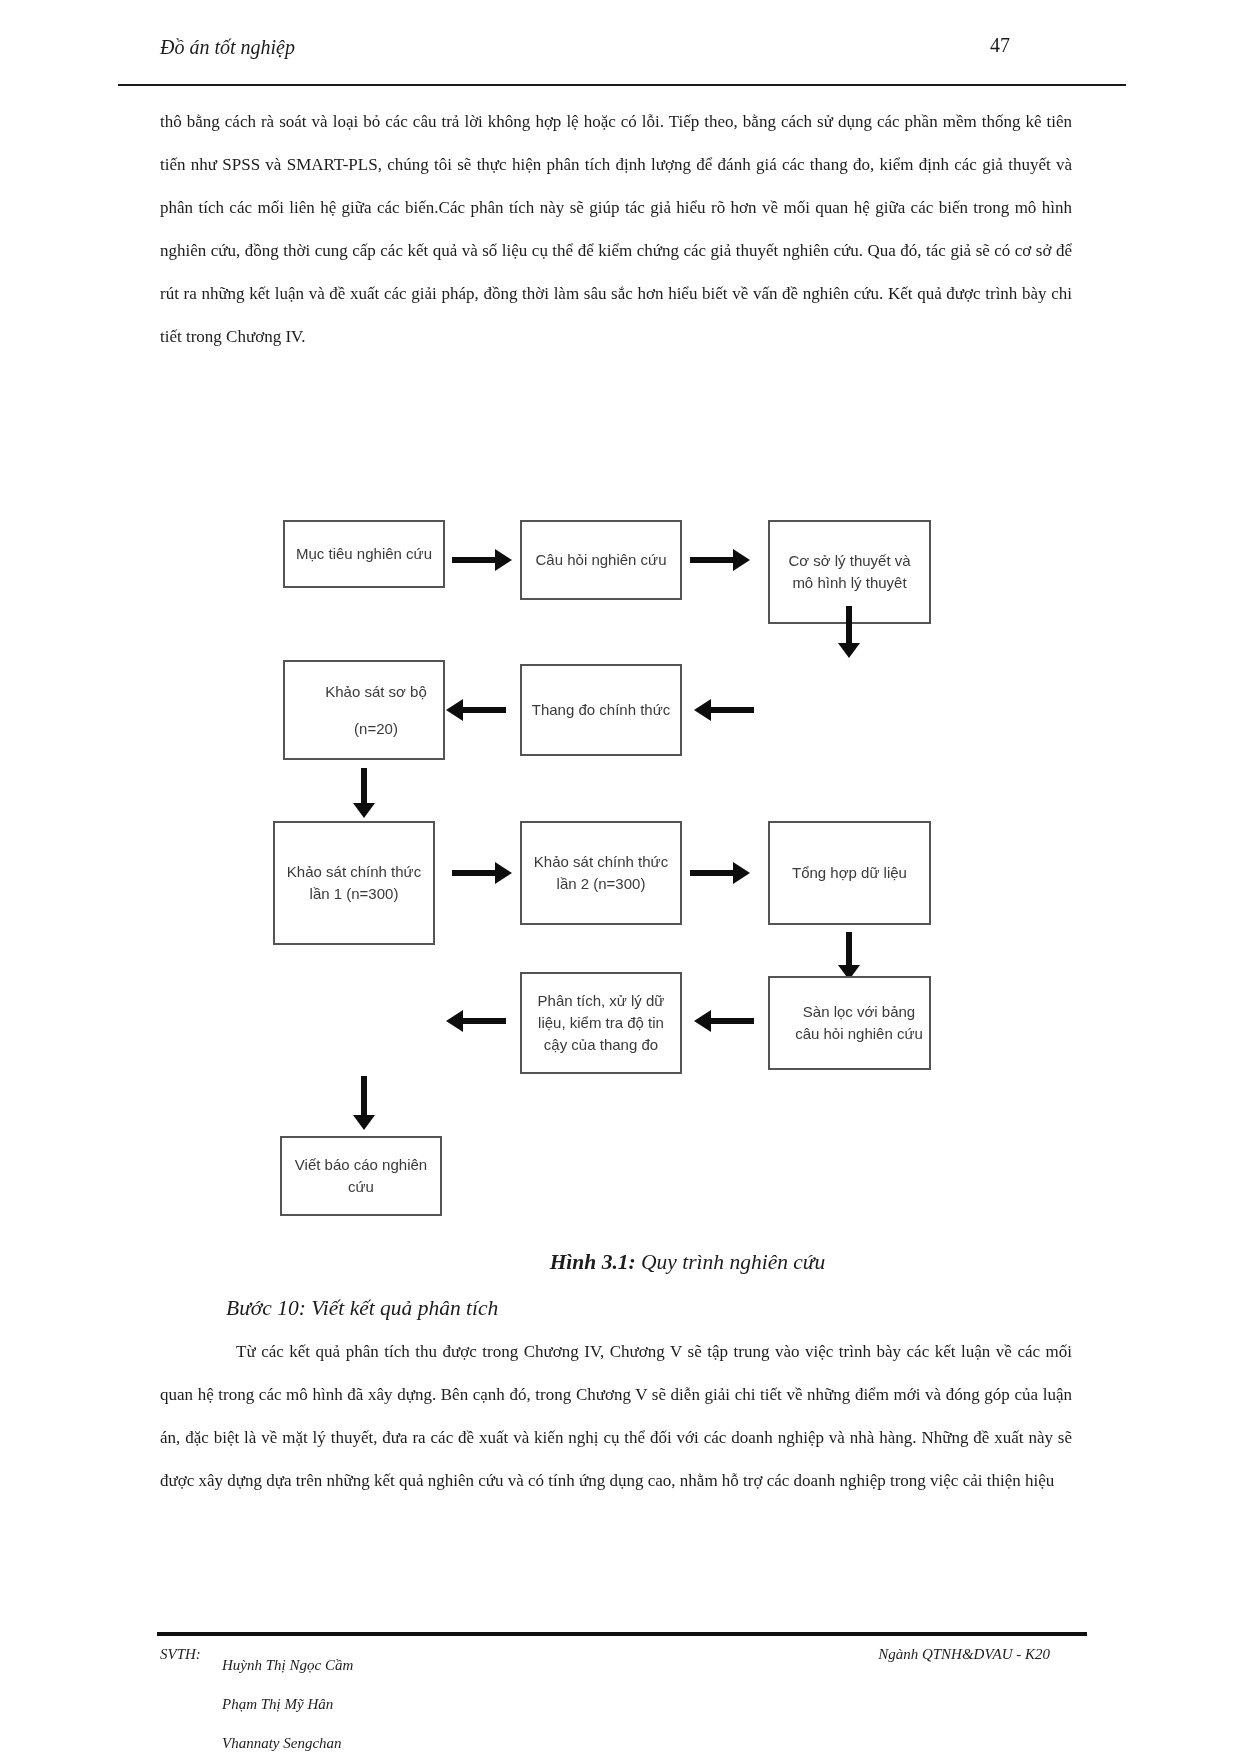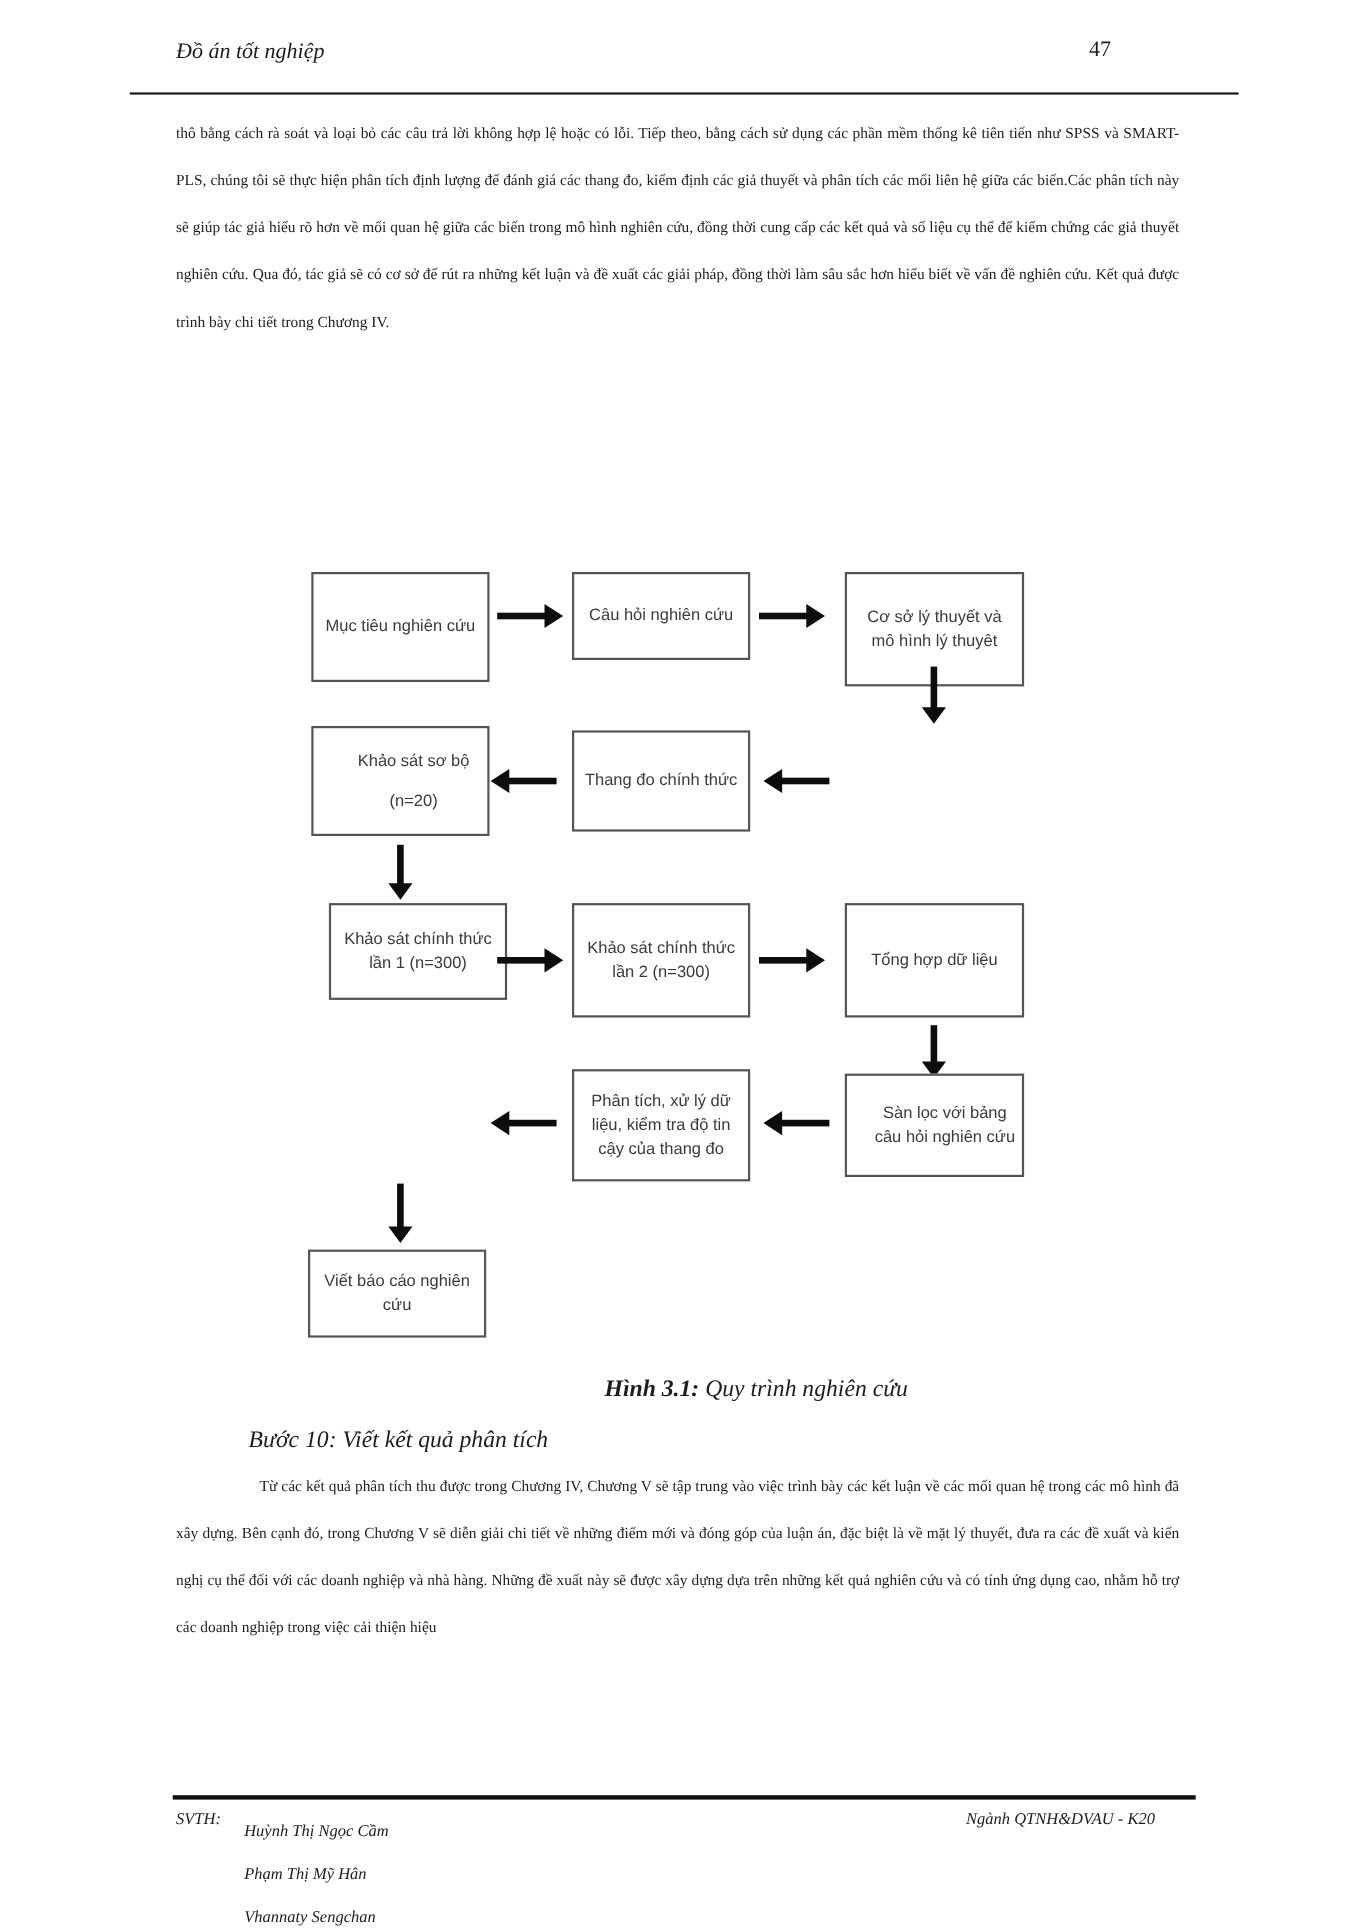--- a/index.html
+++ b/index.html
@@ -11,21 +11,21 @@
     color:#1c1c1c;
     overflow:hidden;
   }
   
   .hdr-title{position:absolute;left:160px;top:36px;font-style:italic;font-size:20px;}
   .hdr-page{position:absolute;left:940px;top:34px;width:70px;text-align:right;font-size:20px;}
   .hdr-rule{position:absolute;left:118px;top:84px;width:1008px;height:2px;background:#1a1a1a;}
   
   .para{
     position:absolute;left:160px;width:912px;
-    font-size:14px;line-height:43px;text-align:justify;
+    font-size:17px;line-height:43px;text-align:justify;
   }
   .para1{top:100px;}
   .para2{top:1330px;text-indent:76px;}
   
   .flow{position:absolute;left:0;top:0;width:1241px;height:1753px;pointer-events:none;}
   .fbox{
     position:absolute;box-sizing:border-box;
     border:2px solid #545454;background:#fff;
     display:flex;flex-direction:column;align-items:center;justify-content:center;
     text-align:center;
@@ -63,37 +63,37 @@
 <div class="page">
 
   <div class="hdr-title">Đồ án tốt nghiệp</div>
   <div class="hdr-page">47</div>
   <div class="hdr-rule"></div>
 
   <div class="para para1">thô bằng cách rà soát và loại bỏ các câu trả lời không hợp lệ hoặc có lỗi. Tiếp theo, bằng cách sử dụng các phần mềm thống kê tiên tiến như SPSS và SMART-PLS, chúng tôi sẽ thực hiện phân tích định lượng để đánh giá các thang đo, kiểm định các giả thuyết và phân tích các mối liên hệ giữa các biến.Các phân tích này sẽ giúp tác giả hiểu rõ hơn về mối quan hệ giữa các biến trong mô hình nghiên cứu, đồng thời cung cấp các kết quả và số liệu cụ thể để kiểm chứng các giả thuyết nghiên cứu. Qua đó, tác giả sẽ có cơ sở để rút ra những kết luận và đề xuất các giải pháp, đồng thời làm sâu sắc hơn hiểu biết về vấn đề nghiên cứu. Kết quả được trình bày chi tiết trong Chương IV.</div>
 
   <div class="flow">
 
-    <div class="fbox" style="left:283px;top:520px;width:162px;height:100px;">Mục tiêu nghiên cứu</div>
+    <div class="fbox" style="left:283px;top:520px;width:162px;height:68px;">Mục tiêu nghiên cứu</div>
     <div class="fbox" style="left:520px;top:520px;width:162px;height:80px;">Câu hỏi nghiên cứu</div>
     <div class="fbox" style="left:768px;top:520px;width:163px;height:104px;">Cơ sở lý thuyết và mô hình lý thuyêt</div>
     <div class="arr-r" style="left:452px;top:557px;width:44px;"></div>
     <div class="arr-r" style="left:690px;top:557px;width:44px;"></div>
     <div class="arr-d" style="left:846px;top:606px;height:38px;"></div>
 
     <div class="fbox spread" style="left:283px;top:660px;width:162px;height:100px;">
       <span>Khảo sát sơ bộ</span>
       <span>(n=20)</span>
     </div>
     <div class="fbox" style="left:520px;top:664px;width:162px;height:92px;">Thang đo chính thức</div>
     <div class="arr-l" style="left:710px;top:707px;width:44px;"></div>
     <div class="arr-l" style="left:462px;top:707px;width:44px;"></div>
     <div class="arr-d" style="left:361px;top:768px;height:36px;"></div>
 
-    <div class="fbox" style="left:299px;top:821px;width:162px;height:88px;">Khảo sát chính thức lần 1 (n=300)</div>
+    <div class="fbox" style="left:273px;top:821px;width:162px;height:124px;">Khảo sát chính thức lần 1 (n=300)</div>
     <div class="fbox" style="left:520px;top:821px;width:162px;height:104px;">Khảo sát chính thức lần 2 (n=300)</div>
     <div class="fbox" style="left:768px;top:821px;width:163px;height:104px;">Tổng hợp dữ liệu</div>
     <div class="arr-r" style="left:452px;top:870px;width:44px;"></div>
     <div class="arr-r" style="left:690px;top:870px;width:44px;"></div>
     <div class="arr-d" style="left:846px;top:932px;height:34px;"></div>
 
     <div class="fbox" style="left:520px;top:972px;width:162px;height:102px;">Phân tích, xử lý dữ liệu, kiểm tra độ tin cậy của thang đo</div>
     <div class="fbox" style="left:768px;top:976px;width:163px;height:94px;padding-left:25px;">Sàn lọc với bảng câu hỏi nghiên cứu</div>
     <div class="arr-l" style="left:710px;top:1018px;width:44px;"></div>
     <div class="arr-l" style="left:462px;top:1018px;width:44px;"></div>

